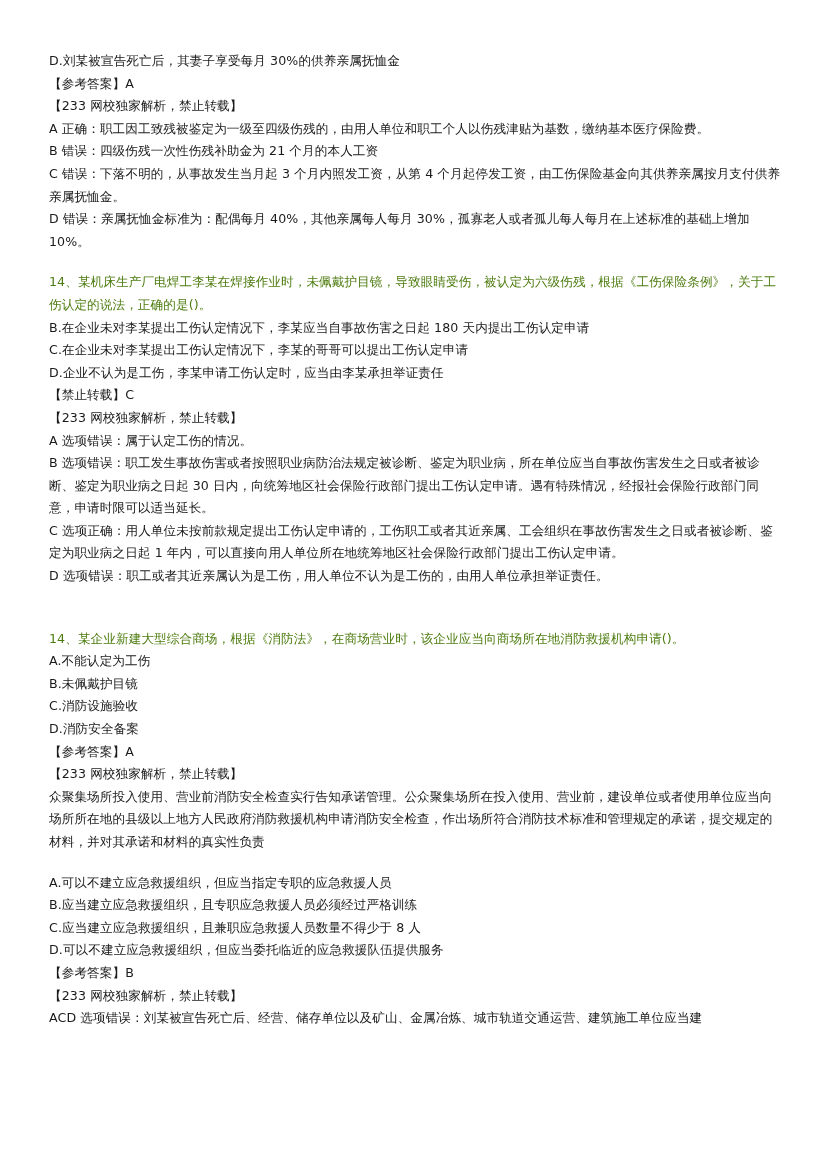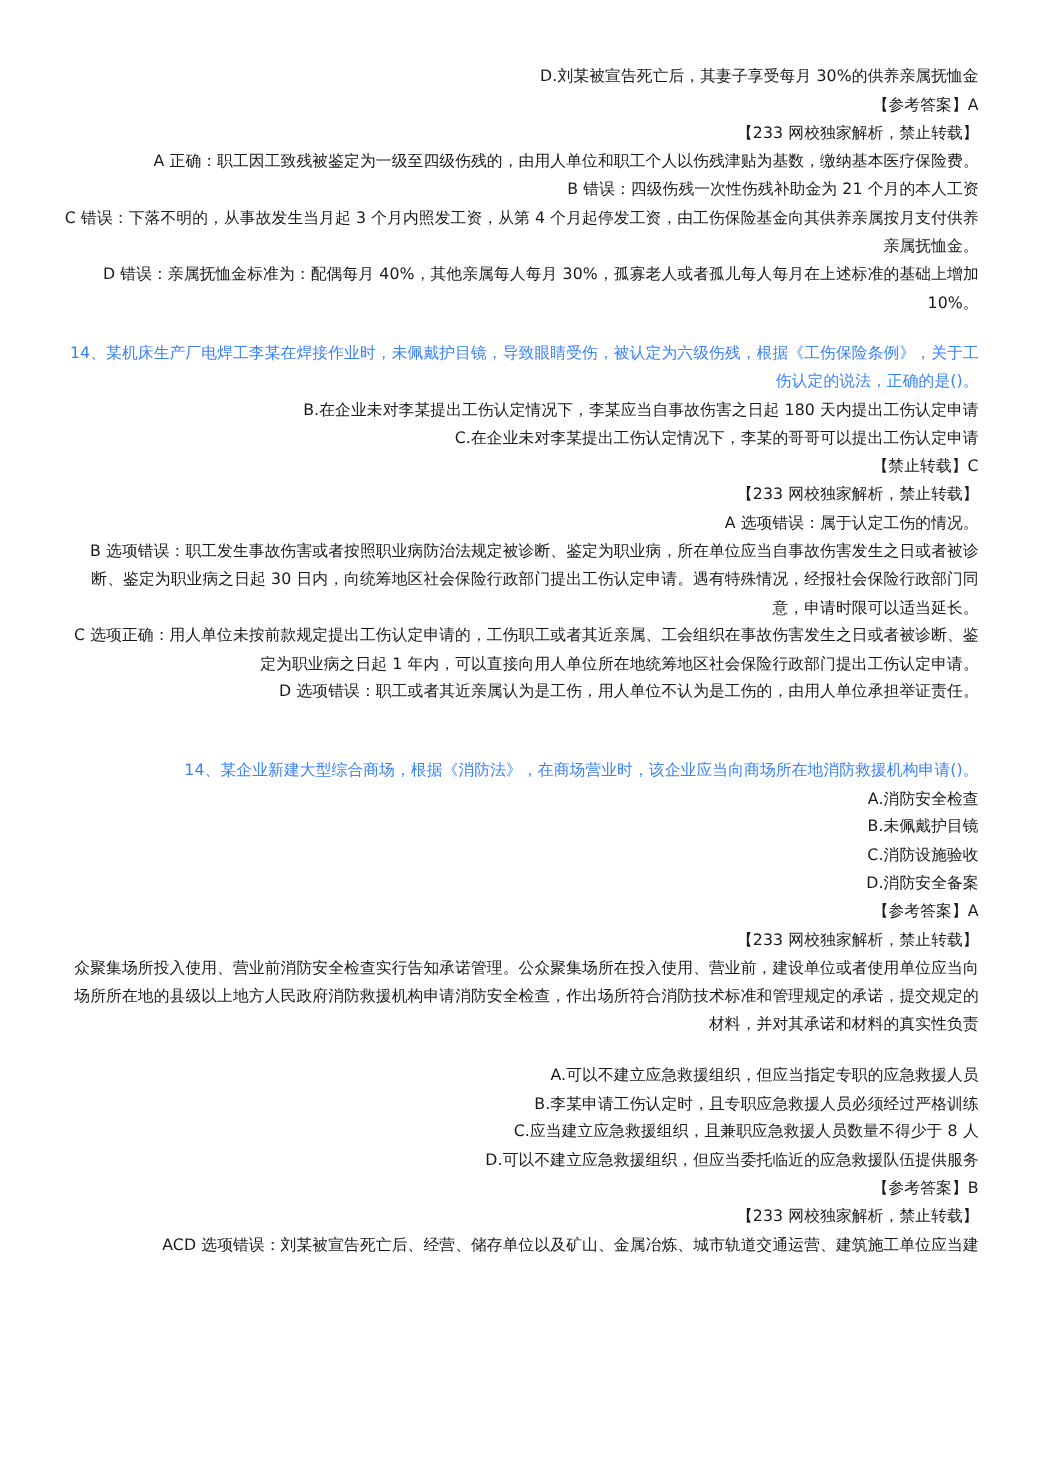--- a/index.html
+++ b/index.html
@@ -1,20 +1,20 @@
 <!DOCTYPE html>
 <html><head>
 <meta charset="utf-8">
 <style>
   html, body { margin: 0; padding: 0; background: #ffffff; }
   body { width: 830px; height: 1175px; overflow: hidden; position: relative;
          font-family: "DejaVu Sans", "Liberation Sans", sans-serif; color: #1a1a1a; }
-  .page { position: absolute; left: 49px; top: 50px; width: 734px; text-align: right; }
+  .page { position: absolute; left: 49px; top: 50px; width: 734px; }
   .line { font-size: 12.6px; line-height: 22.6px; white-space: normal; letter-spacing: 0.1px; }
-  .q { color: #3b82f6; }
+  .q { color: #4d7c0f; }
   .gap-sm { height: 18px; }
   .gap-lg { height: 40px; }
 </style>
 </head>
 <body>
 
 <div class="page">
 
   <div>
     <div class="line">D.刘某被宣告死亡后，其妻子享受每月 30%的供养亲属抚恤金</div>
@@ -25,46 +25,47 @@
     <div class="line">C 错误：下落不明的，从事故发生当月起 3 个月内照发工资，从第 4 个月起停发工资，由工伤保险基金向其供养亲属按月支付供养亲属抚恤金。</div>
     <div class="line">D 错误：亲属抚恤金标准为：配偶每月 40%，其他亲属每人每月 30%，孤寡老人或者孤儿每人每月在上述标准的基础上增加 10%。</div>
   </div>
 
   <div class="gap-sm"></div>
 
   <div>
     <div class="line q">14、某机床生产厂电焊工李某在焊接作业时，未佩戴护目镜，导致眼睛受伤，被认定为六级伤残，根据《工伤保险条例》，关于工伤认定的说法，正确的是()。</div>
     <div class="line">B.在企业未对李某提出工伤认定情况下，李某应当自事故伤害之日起 180 天内提出工伤认定申请</div>
     <div class="line">C.在企业未对李某提出工伤认定情况下，李某的哥哥可以提出工伤认定申请</div>
+    <div class="line">D.企业不认为是工伤，李某申请工伤认定时，应当由李某承担举证责任</div>
     <div class="line">【禁止转载】C</div>
     <div class="line">【233 网校独家解析，禁止转载】</div>
     <div class="line">A 选项错误：属于认定工伤的情况。</div>
     <div class="line">B 选项错误：职工发生事故伤害或者按照职业病防治法规定被诊断、鉴定为职业病，所在单位应当自事故伤害发生之日或者被诊断、鉴定为职业病之日起 30 日内，向统筹地区社会保险行政部门提出工伤认定申请。遇有特殊情况，经报社会保险行政部门同意，申请时限可以适当延长。</div>
     <div class="line">C 选项正确：用人单位未按前款规定提出工伤认定申请的，工伤职工或者其近亲属、工会组织在事故伤害发生之日或者被诊断、鉴定为职业病之日起 1 年内，可以直接向用人单位所在地统筹地区社会保险行政部门提出工伤认定申请。</div>
     <div class="line">D 选项错误：职工或者其近亲属认为是工伤，用人单位不认为是工伤的，由用人单位承担举证责任。</div>
   </div>
 
   <div class="gap-lg"></div>
 
   <div>
     <div class="line q">14、某企业新建大型综合商场，根据《消防法》，在商场营业时，该企业应当向商场所在地消防救援机构申请()。</div>
-    <div class="line">A.消防安全检查</div>
+    <div class="line">A.不能认定为工伤</div>
     <div class="line">B.未佩戴护目镜</div>
     <div class="line">C.消防设施验收</div>
     <div class="line">D.消防安全备案</div>
     <div class="line">【参考答案】A</div>
     <div class="line">【233 网校独家解析，禁止转载】</div>
     <div class="line">众聚集场所投入使用、营业前消防安全检查实行告知承诺管理。公众聚集场所在投入使用、营业前，建设单位或者使用单位应当向场所所在地的县级以上地方人民政府消防救援机构申请消防安全检查，作出场所符合消防技术标准和管理规定的承诺，提交规定的材料，并对其承诺和材料的真实性负责</div>
   </div>
 
   <div class="gap-sm"></div>
 
   <div>
     <div class="line">A.可以不建立应急救援组织，但应当指定专职的应急救援人员</div>
-    <div class="line">B.李某申请工伤认定时，且专职应急救援人员必须经过严格训练</div>
+    <div class="line">B.应当建立应急救援组织，且专职应急救援人员必须经过严格训练</div>
     <div class="line">C.应当建立应急救援组织，且兼职应急救援人员数量不得少于 8 人</div>
     <div class="line">D.可以不建立应急救援组织，但应当委托临近的应急救援队伍提供服务</div>
     <div class="line">【参考答案】B</div>
     <div class="line">【233 网校独家解析，禁止转载】</div>
     <div class="line">ACD 选项错误：刘某被宣告死亡后、经营、储存单位以及矿山、金属冶炼、城市轨道交通运营、建筑施工单位应当建</div>
   </div>
 
 </div>
 
 </body></html>

